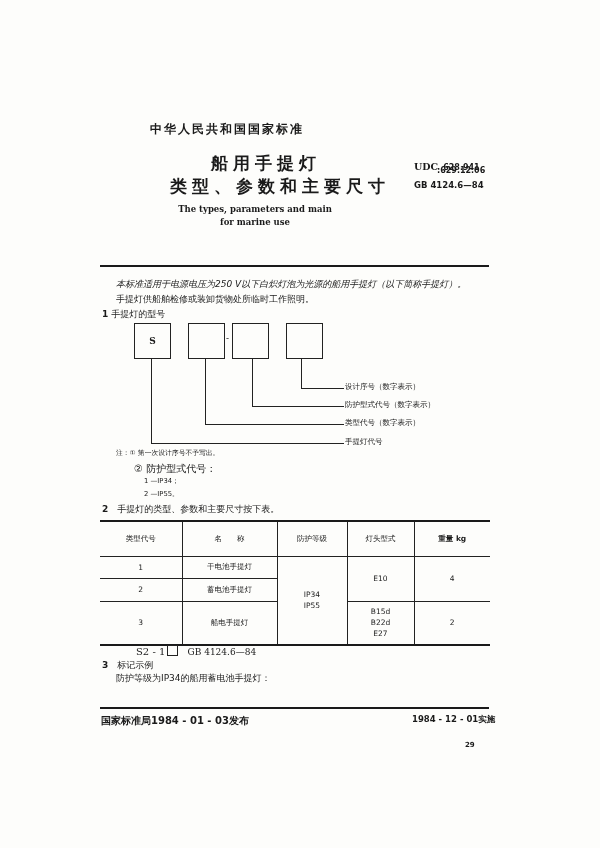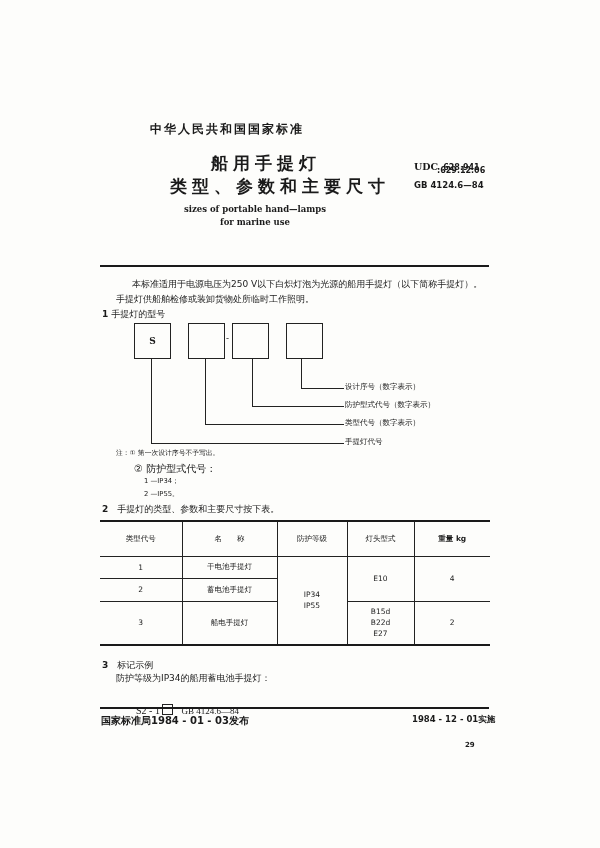--- a/index.html
+++ b/index.html
@@ -47,27 +47,27 @@
 <div class="abs sans t-title" style="left:170px;top:175px;">类型、参数和主要尺寸</div>
 
 <div class="abs" style="left:414px;top:155px;">
   <span class="t-udc" style="font-family:'DejaVu Serif',serif;">UDC</span>
   <span class="sans t-udc" style="font-size:8px;">628.941</span>
 </div>
 <div class="abs sans t-udc" style="left:437px;top:166px;font-size:8px;">:629.12.06</div>
 <div class="abs sans t-udc" style="left:414px;top:180px;font-size:8.5px;">GB 4124.6—84</div>
 
 <div class="abs t-en" style="left:170px;top:203px;width:170px;">
-  <div>sizes of portable hand—lamps</div>
+  <div>The types, parameters and main</div>
   <div>for marine use</div>
 </div>
 
 <div class="hr" style="left:100px;top:265px;width:389px;height:1.5px;"></div>
 
-<div class="abs sans t-body" style="left:132px;top:278px;">本标准适用于电源电压为250 V以下白炽灯泡为光源的船用手提灯（以下简称手提灯）。</div>
+<div class="abs sans t-body" style="left:116px;top:278px;font-style:italic;">本标准适用于电源电压为250 V以下白炽灯泡为光源的船用手提灯（以下简称手提灯）。</div>
 <div class="abs sans t-body" style="left:116px;top:293px;">手提灯供船舶检修或装卸货物处所临时工作照明。</div>
 
 <div class="abs sans t-body" style="left:102px;top:308px;">
   <span class="bold">1</span>
   <span style="">手提灯的型号</span>
 </div>
 
 <div>
   <div class="box" style="left:134px;top:323px;width:37px;height:36px;">
     <div style="text-align:center;line-height:34px;font-size:9px;font-weight:bold;">S</div>
@@ -143,21 +143,21 @@
     <td>2</td>
   </tr>
 </tbody>
   </table>
 
 <div class="abs sans t-body" style="left:102px;top:659px;">
   <span class="bold">3</span>
   <span style="margin-left:6px;">标记示例</span>
 </div>
 <div class="abs sans t-body" style="left:116px;top:672px;">防护等级为IP34的船用蓄电池手提灯：</div>
-<div class="abs" style="left:136px;top:704px;font-size:10px;font-family:Liberation Serif, serif;">
+<div class="abs" style="left:136px;top:645px;font-size:10px;">
   <span>S2 - 1</span><span class="ex-box"></span>
   <span style="margin-left:4px;font-size:9px;">GB 4124.6—84</span>
 </div>
 
 <div class="hr" style="left:100px;top:707px;width:389px;height:2px;"></div>
 
 <div class="abs sans t-foot" style="left:101px;top:714px;font-size:10px;">国家标准局1984 - 01 - 03发布</div>
 <div class="abs sans t-foot" style="left:412px;top:714px;font-size:8.5px;">1984 - 12 - 01实施</div>
 <div class="abs sans" style="left:465px;top:741px;font-size:7px;font-weight:bold;">29</div>
 

